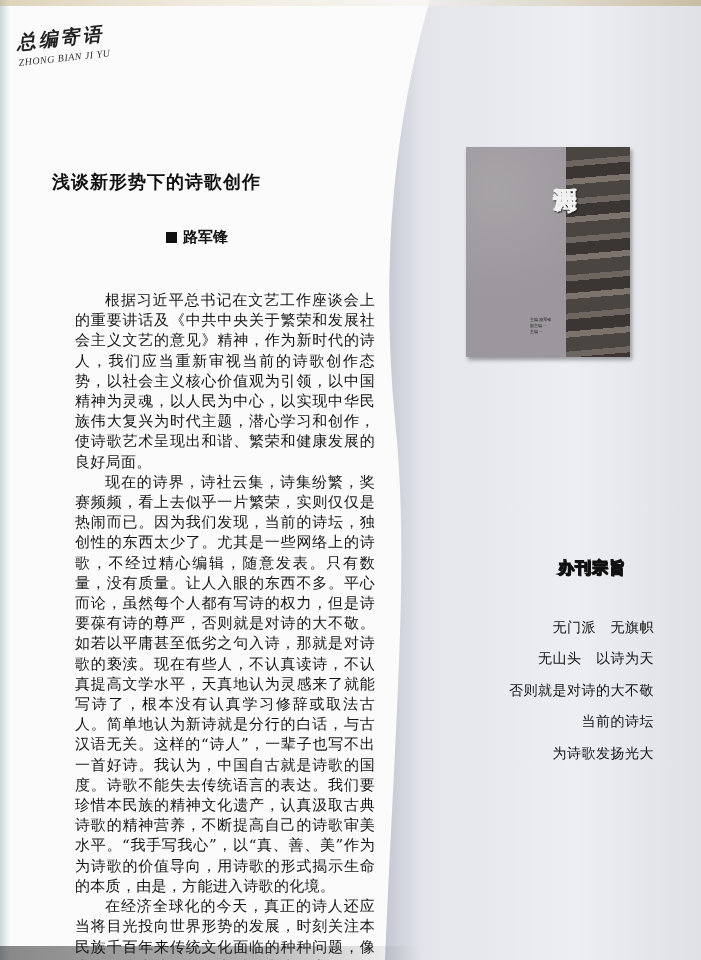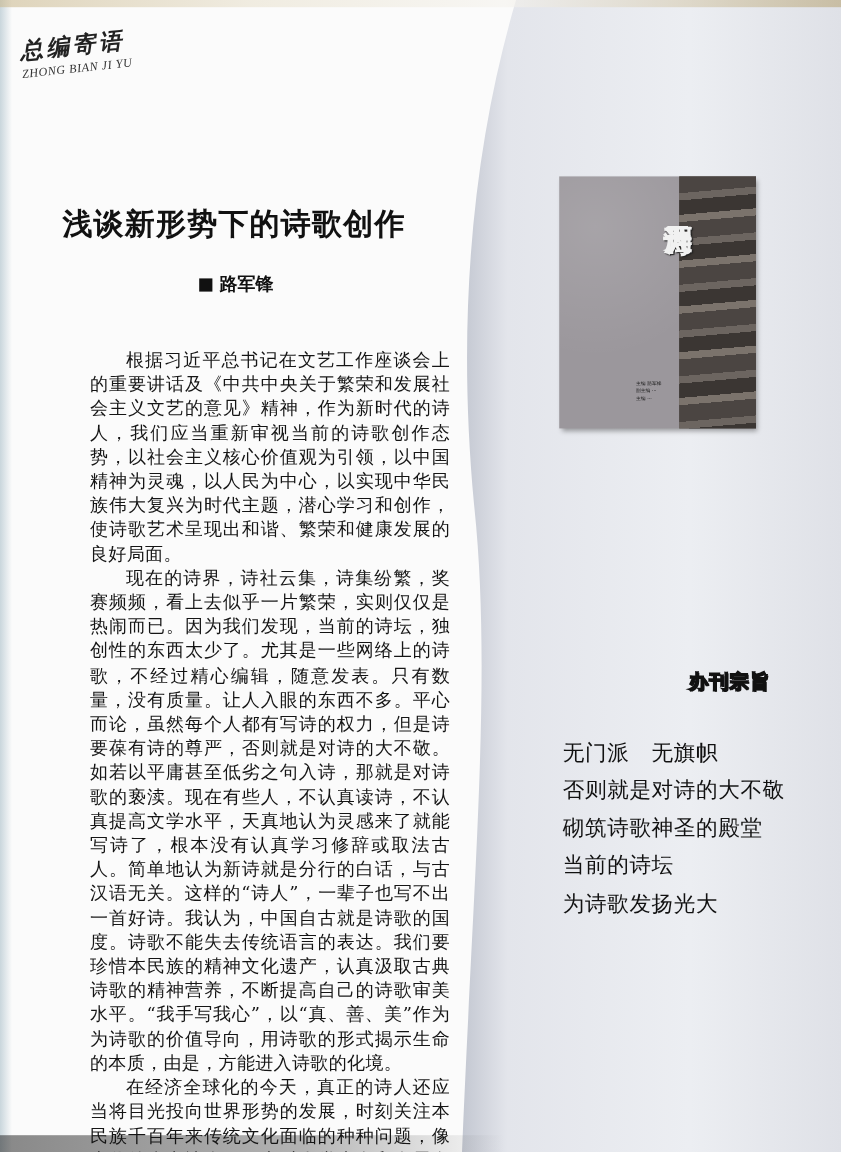--- a/index.html
+++ b/index.html
@@ -40,21 +40,21 @@
     }
     .column-pinyin {
       font-family: "Liberation Serif", serif; font-style: italic;
       font-size: 10px; letter-spacing: 0.5px; color: #333;
       transform: rotate(-6deg); transform-origin: left top; display: block; margin-top: 1px;
     }
 
     .article-title {
       position: absolute; left: 52px; top: 170px; width: 300px;
       font-family: "DejaVu Sans", sans-serif; font-weight: bold;
-      font-size: 25px; letter-spacing: 1px; color: #111; white-space: nowrap;
+      font-size: 18px; letter-spacing: 1px; color: #111; white-space: nowrap;
     }
     .byline {
       position: absolute; left: 166px; top: 228px;
       font-family: "DejaVu Sans", sans-serif; font-weight: bold; font-size: 15px; color: #111;
       display: flex; align-items: center; gap: 6px;
     }
     .byline .square-icon {
       display: inline-block; width: 11px; height: 11px; background: #111;
     }
 
@@ -90,29 +90,29 @@
       color: #f1f1f1; font-weight: bold; text-align: center;
       text-shadow: 1px 1px 1px #222;
       writing-mode: vertical-rl;
     }
     .cover-credits {
       position: absolute; left: 64px; top: 170px;
       font-family: "DejaVu Sans", sans-serif; font-size: 4px; line-height: 6px; color: #222;
     }
 
     .motto-heading {
-      position: absolute; left: 574px; top: 558px;
+      position: absolute; left: 558px; top: 558px;
       font-family: "DejaVu Sans", sans-serif; font-weight: bold; font-size: 16px;
       color: #8b5cf6; letter-spacing: 1px;
       -webkit-text-stroke: 1.2px #111;
       text-shadow: 1px 1px 0 #111;
     }
     .motto-lines {
-      position: absolute; right: 47px; top: 612px; 
-      font-family: "DejaVu Sans", sans-serif; font-size: 18px; line-height: 31.4px; color: #111;
+      position: absolute; right: 47px; top: 612px; text-align: right;
+      font-family: "DejaVu Sans", sans-serif; font-size: 14px; line-height: 31.4px; color: #111;
       letter-spacing: 0.5px;
     }
     .motto-line { white-space: pre; }
   </style>
 </head>
 <body>
 
 <div class="page-left"></div>
 
 <div class="right-panel">
@@ -160,17 +160,17 @@
     </div>
   </div>
   <div class="cover-right"></div>
   <div class="cover-title">天涯诗刊</div>
 </div>
 
 <div class="motto-heading">办刊宗旨</div>
 
 <div class="motto-lines">
   <div class="motto-line">无门派　无旗帜</div>
+  <div class="motto-line">无山头　以诗为天</div>
   <div class="motto-line">否则就是对诗的大不敬</div>
-  <div class="motto-line">砌筑诗歌神圣的殿堂</div>
   <div class="motto-line">当前的诗坛</div>
   <div class="motto-line">为诗歌发扬光大</div>
 </div>
 
 </body></html>

